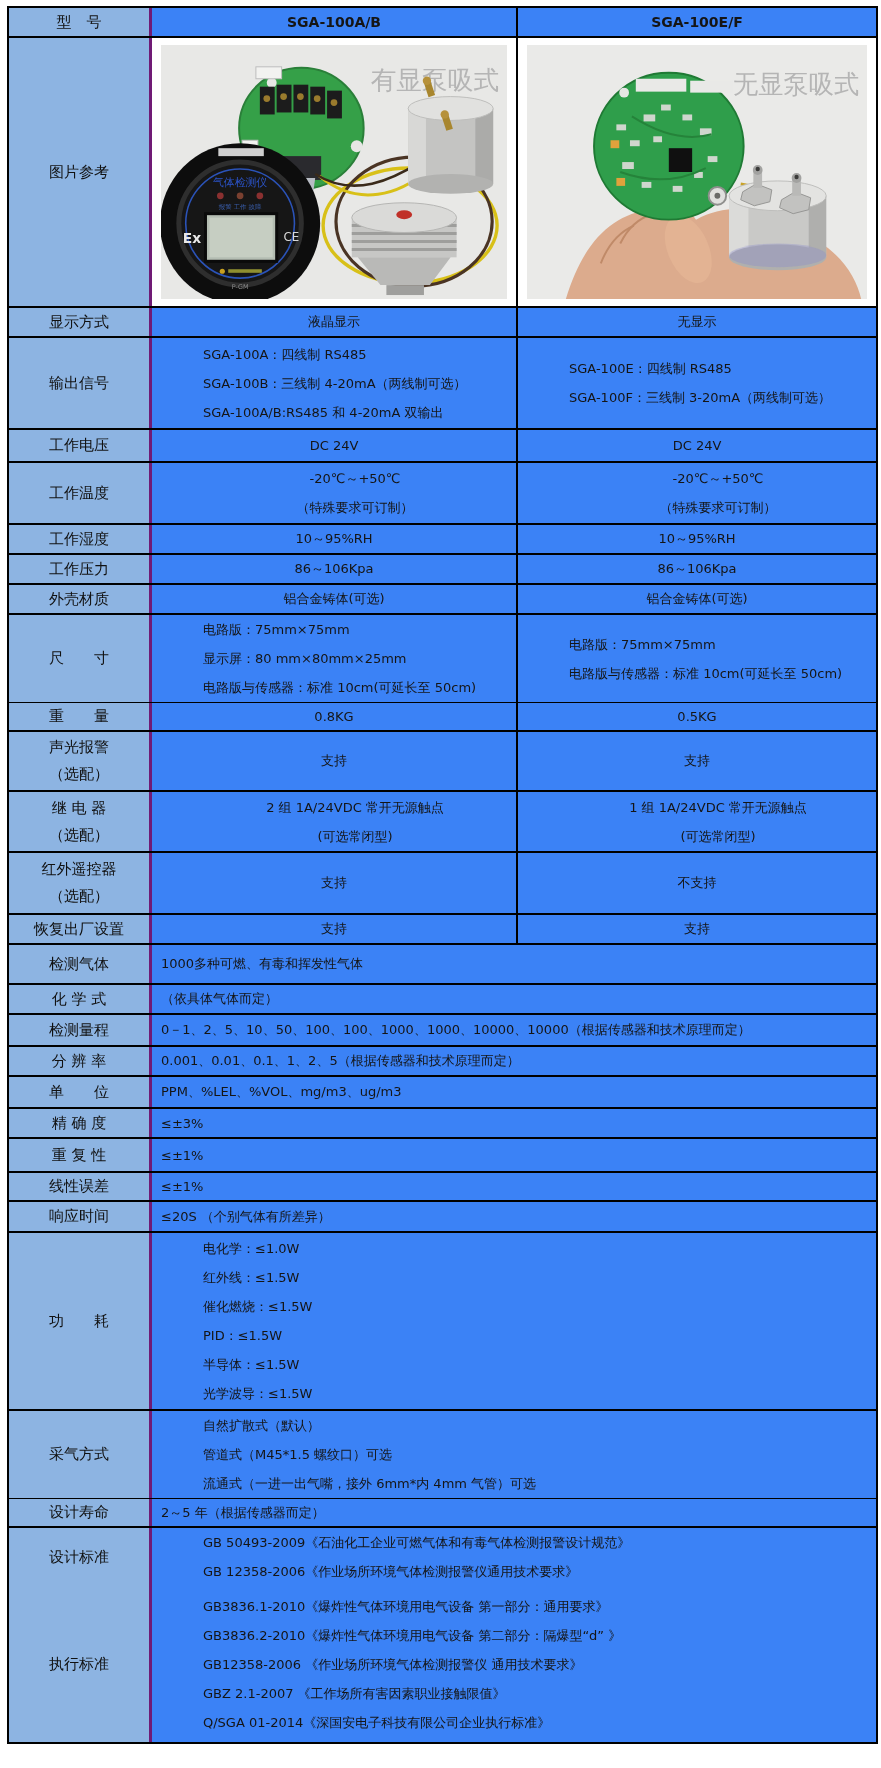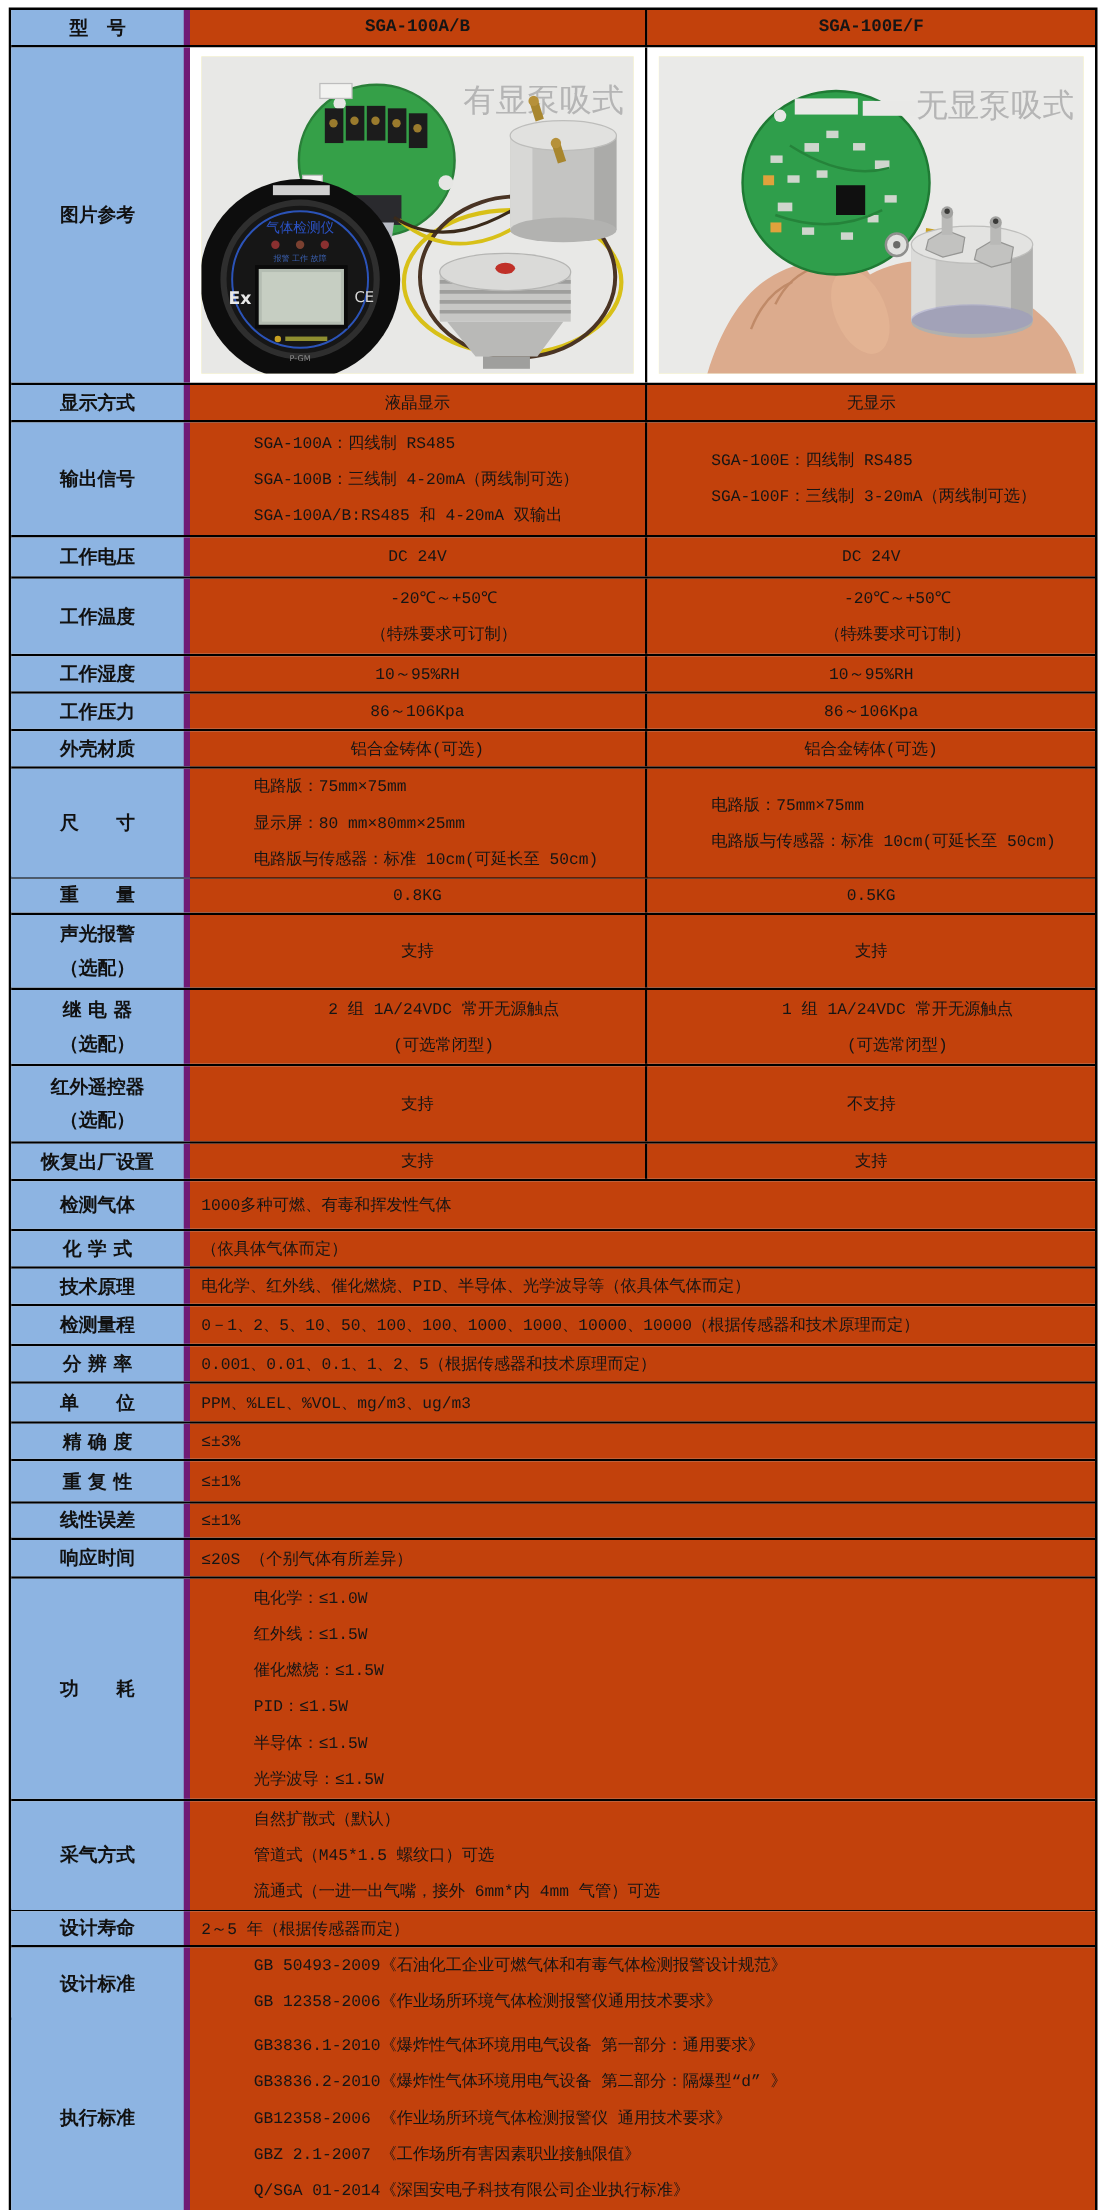--- a/index.html
+++ b/index.html
@@ -2,25 +2,25 @@
 <html><head>
 <meta charset="utf-8">
 <style>
   html,body{margin:0;padding:0;background:#ffffff;}
   body{width:881px;font-family:"DejaVu Sans","Liberation Sans",sans-serif;color:#1a1a1a;}
   .tbl{width:867px;margin:6px 0 0 7px;border:2px solid #000;background:#fff;}
   .r{display:grid;border-bottom:2px solid #000;box-sizing:border-box;}
   .r:last-child{border-bottom:none;}
   .cols3{grid-template-columns:143px 366px 358px;}
   .cols2{grid-template-columns:143px 724px;}
-  .lbl{background:#8DB4E2;border-right:5px solid #701a75;box-sizing:border-box;
+  .lbl{background:#8DB4E2;border-right:3px solid #701a75;box-sizing:border-box;
        display:flex;flex-direction:column;align-items:center;justify-content:center;
-       font-weight:700;font-size:15px;line-height:27px;text-align:center;color:#111;}
-  .v{background:#c2410c;box-sizing:border-box;font-size:13px;color:#151515;
-     display:flex;flex-direction:column;justify-content:center;font-family:Liberation Mono, monospace;}
+       font-weight:400;font-size:15px;line-height:27px;text-align:center;color:#111;}
+  .v{background:#3b82f6;box-sizing:border-box;font-size:13px;color:#151515;
+     display:flex;flex-direction:column;justify-content:center;}
   .mid{align-items:center;text-align:center;}
   .lft{align-items:flex-start;text-align:left;padding-left:9px;padding-right:4px;}
   .dv{border-right:2px solid #000;}
   .ln{line-height:29px;white-space:nowrap;margin-left:42px;}
   .hd .v{font-weight:700;font-size:14px;}
   .photo-cell{background:#ffffff;box-sizing:border-box;padding:7px 9px;}
   .photo{width:100%;height:100%;background:#fef9c3;position:relative;overflow:hidden;}
   .photo svg{position:absolute;left:0;top:0;width:100%;height:100%;}
 </style>
 </head>
@@ -300,24 +300,20 @@
   <div class="r cols2" style="height:40px">
     <div class="lbl">检测气体</div>
     <div class="v lft">1000多种可燃、有毒和挥发性气体</div>
   </div>
 
   <div class="r cols2" style="height:30px">
     <div class="lbl">化 学 式</div>
     <div class="v lft">（依具体气体而定）</div>
   </div>
 
-  <div class="r cols2" style="height:30px">
-    <div class="lbl">技术原理</div>
-    <div class="v lft">电化学、红外线、催化燃烧、PID、半导体、光学波导等（依具体气体而定）</div>
-  </div>
 
   <div class="r cols2" style="height:32px">
     <div class="lbl">检测量程</div>
     <div class="v lft">0－1、2、5、10、50、100、100、1000、1000、10000、10000（根据传感器和技术原理而定）</div>
   </div>
 
   <div class="r cols2" style="height:30px">
     <div class="lbl">分 辨 率</div>
     <div class="v lft">0.001、0.01、0.1、1、2、5（根据传感器和技术原理而定）</div>
   </div>

